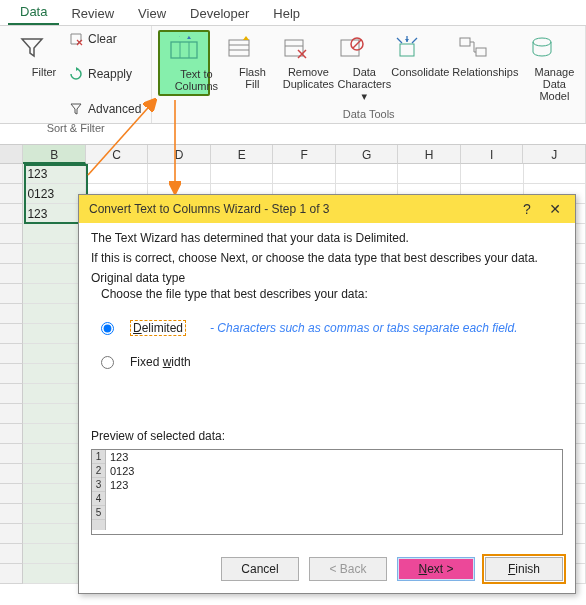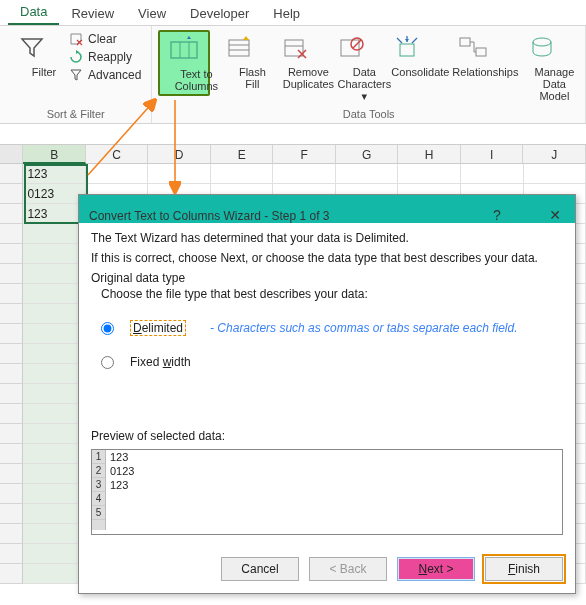--- a/index.html
+++ b/index.html
@@ -12,40 +12,40 @@
 
   
   .ribbon { display: flex; background: #fafafa; border-bottom: 1px solid #d4d4d4; height: 98px; }
   .group { display: flex; flex-direction: column; border-right: 1px solid #e0e0e0; padding: 2px 4px 0 4px; }
   .group-items { flex: 1; display: flex; align-items: flex-start; gap: 4px; padding: 2px; }
   .group-label { font-size: 11px; color: #666; text-align: center; padding: 2px 0 3px 0; }
   .big-btn { display: flex; flex-direction: column; align-items: center; width: 52px; cursor: pointer; padding: 2px; }
   .big-btn.hl { background: #86efac; border: 2px solid #4d7c0f; border-radius: 2px; }
   .big-btn .icon-slot { width: 32px; height: 32px; display: flex; align-items: center; justify-content: center; }
   .big-btn .lbl { font-size: 11px; text-align: center; line-height: 12px; color: #333; margin-top: 2px; padding-left: 24px; }
-  .small-list { display: flex; flex-direction: column; gap: 0; padding-left: 2px; }
+  .small-list { display: flex; flex-direction: column; gap: 17px; padding-left: 2px; }
   .small-item { display: flex; align-items: center; gap: 4px; font-size: 12px; color: #333; cursor: pointer; padding: 1px 4px; }
   .small-item .si { width: 16px; height: 16px; display:flex; align-items:center; justify-content:center; }
 
   
   .sheet { position: relative; }
   .col-headers { display: flex; height: 20px; border-top: 1px solid #ccc; margin-top: 20px;}
   .col-h { width: 64px; border-right: 1px solid #d4d4d4; border-bottom: 1px solid #ccc; background: #f3f3f3; text-align: center; font-size: 12px; color: #333; line-height: 20px; }
   .col-h.rowh { width: 24px; background:#e8e8e8; }
   .col-h.sel { background: #d4e8d4; border-bottom: 2px solid #217346; }
   .rows { }
   .row { display: flex; height: 20px; }
   .rowhead { width: 24px; border-right: 1px solid #ccc; border-bottom: 1px solid #d4d4d4; background: #f3f3f3; text-align: center; font-size: 11px; color: #555; line-height: 20px; }
   .cell { width: 64px; border-right: 1px solid #e0e0e0; border-bottom: 1px solid #e0e0e0; font-size: 12px; padding: 0 4px; line-height: 20px; color: #222; }
   .cell.selcol { background: #e6efe6; }
   .sel-border { position:absolute; border:2px solid #217346; pointer-events:none;}
 
   
   .dialog { position: absolute; left: 78px; top: 194px; width: 498px; height: 400px; background: #fff; border: 1px solid #888; box-shadow: 2px 2px 6px rgba(0,0,0,0.25); display:flex; flex-direction:column;}
-  .dlg-title { height: 28px; background: #14b8a6; display: flex; align-items: flex-end; padding: 0 6px 0 10px; font-size: 12px; color: #333; gap: 30px; }
+  .dlg-title { height: 28px; background: #fde047; display: flex; align-items: center; padding: 0 6px 0 10px; font-size: 12px; color: #333; }
   .dlg-title .t { flex: 1; }
   .dlg-ctrl { width: 28px; text-align: center; font-size: 14px; cursor: pointer; color:#333;}
   .dlg-body { flex:1; padding: 8px 12px; font-size: 12px; color: #222; }
   .dlg-body p { margin-bottom: 6px; }
   .fieldset-label { margin-top: 6px; margin-bottom: 2px; }
   .indent { padding-left: 10px; }
   .radio-row { display:flex; align-items:center; gap:16px; margin: 19px 0; font-size:12px;}
   .radio-row.hl .rlabel { border:1px dashed #e88c00; padding:0 2px;}
   .radio-desc { margin-left: 8px; color:#3b82f6;font-style:italic;}
   .underline-key { text-decoration: underline; }

